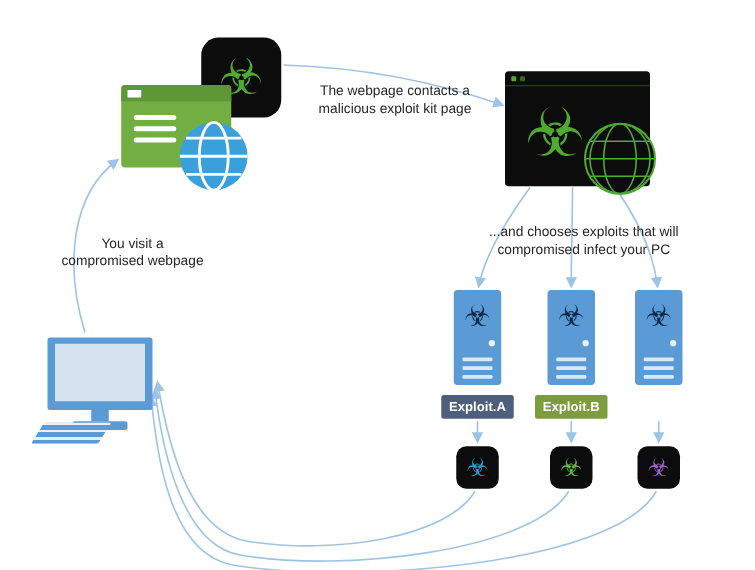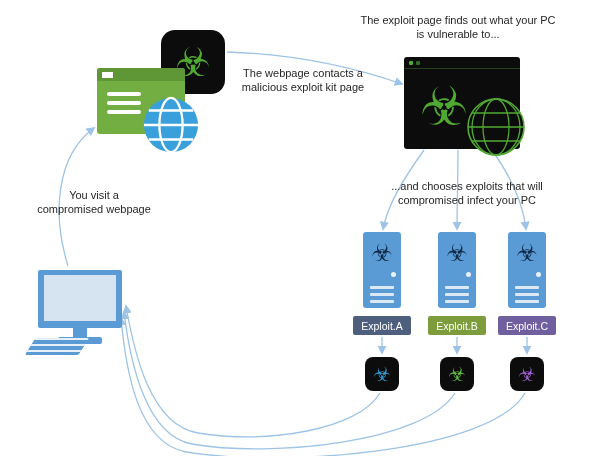--- a/index.html
+++ b/index.html
@@ -21,21 +21,21 @@
   .page-header{position:absolute;left:0;top:0;right:0;height:11px;border-bottom:1px solid #24401a;}
   .page-dot{position:absolute;top:4px;width:4px;height:4px;border-radius:1px;}
   .page .glyph{position:absolute;left:4px;top:14px;width:72px;height:72px;font-size:54px;}
   .globe{position:absolute;}
   
   .server{position:absolute;top:232px;width:38px;height:76px;background:#5b9bd5;border-radius:3px;}
   .server .glyph{position:absolute;left:0;top:4px;width:100%;height:34px;font-size:24px;}
   .server-dot{position:absolute;right:5px;top:40px;width:5px;height:5px;border-radius:50%;background:#e8f0f8;}
   .server-line{position:absolute;left:7px;width:24px;height:3px;background:#dce9f5;border-radius:1px;}
   
-  .chip{position:absolute;top:316px;width:58px;height:19px;border-radius:2px;color:#fff;font-size:10.5px;display:flex;align-items:center;justify-content:center;}
+  .chip{position:absolute;top:316px;width:58px;height:19px;border-radius:2px;color:#fff;font-size:10.5px;display:flex;align-items:center;justify-content:center;font-weight:bold;}
   
   .payload{position:absolute;top:357px;width:34px;height:34px;background:#0c0c0c;border-radius:8px;}
   .payload .glyph{width:100%;height:100%;font-size:20px;}
   
   .monitor{position:absolute;left:38px;top:270px;width:84px;height:58px;background:#5b9bd5;border-radius:2px;}
   .screen{position:absolute;left:6px;top:5px;right:6px;bottom:7px;background:#d6e4f2;}
   .stand-neck{position:absolute;left:73px;top:328px;width:14px;height:9px;background:#5b9bd5;}
   .stand-base{position:absolute;left:58px;top:337px;width:44px;height:7px;background:#5b9bd5;border-radius:2px;}
   .keyboard{position:absolute;left:30px;top:338px;width:54px;height:17px;background:#5b9bd5;transform:skewX(-32deg);
     background-image:repeating-linear-gradient(to bottom,rgba(255,255,255,.85) 0 2px,rgba(0,0,0,0) 2px 6px);border-radius:2px;}
@@ -93,27 +93,25 @@
   </div>
   <svg class="globe" style="left:466px;top:97px" width="60" height="60" viewBox="0 0 60 60">
     <circle cx="30" cy="30" r="28" fill="#0c0c0c" stroke="#4faa32" stroke-width="1.6"></circle>
     <g stroke="#4faa32" stroke-width="1.3" fill="none">
       <ellipse cx="30" cy="30" rx="13" ry="28"></ellipse>
       <ellipse cx="30" cy="30" rx="24" ry="28"></ellipse>
       <path d="M2 30 H58 M6 16 H54 M6 44 H54"></path>
     </g>
   </svg>
 
-  <div class="caption" style="left:336px;top:13px;width:244px">The exploit page finds out what your PC
-is vulnerable to...</div>
-  <div class="caption" style="left:224px;top:66px;width:158px">The webpage contacts a
+  <div class="caption" style="left:237px;top:66px;width:158px">The webpage contacts a
 malicious exploit kit page</div>
   <div class="caption" style="left:352px;top:179px;width:230px">...and chooses exploits that will
 compromised infect your PC</div>
-  <div class="caption" style="left:28px;top:188px;width:132px">You visit a
+  <div class="caption" style="left:40px;top:188px;width:132px">You visit a
 compromised webpage</div>
 
   <div class="server" style="left:363px">
     <div class="glyph" style="color: rgb(15, 43, 73);">☣</div>
     <div class="server-dot"></div>
     <div class="server-line" style="top:54px"></div>
     <div class="server-line" style="top:61px"></div>
     <div class="server-line" style="top:68px"></div>
   </div>
   <div class="server" style="left:438px">
@@ -126,21 +124,20 @@
   <div class="server" style="left:508px">
     <div class="glyph" style="color: rgb(15, 43, 73);">☣</div>
     <div class="server-dot"></div>
     <div class="server-line" style="top:54px"></div>
     <div class="server-line" style="top:61px"></div>
     <div class="server-line" style="top:68px"></div>
   </div>
 
   <div class="chip" style="left: 353px; background-color: rgb(78, 95, 125);">Exploit.A</div>
   <div class="chip" style="left: 428px; background-color: rgb(125, 156, 59);">Exploit.B</div>
-  <div class="chip" style="left: 498px; background-color: rgb(111, 95, 158);">Exploit.C</div>
 
   <div class="payload" style="left:365px">
     <div class="glyph" style="color: rgb(46, 155, 214);">☣</div>
   </div>
   <div class="payload" style="left:440px">
     <div class="glyph" style="color: rgb(98, 187, 70);">☣</div>
   </div>
   <div class="payload" style="left:510px">
     <div class="glyph" style="color: rgb(160, 95, 208);">☣</div>
   </div>

